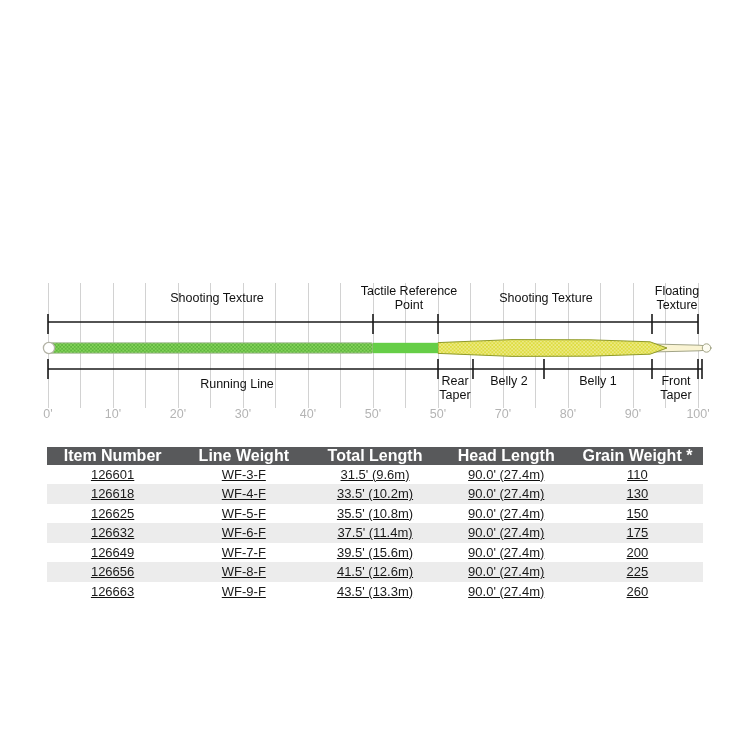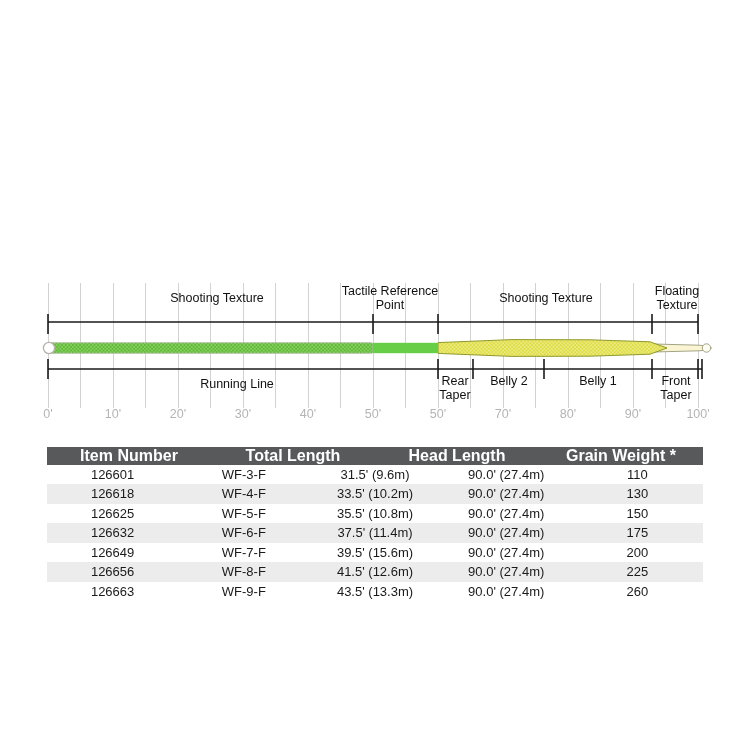--- a/index.html
+++ b/index.html
@@ -18,21 +18,21 @@
     position:absolute;top:407px;width:40px;text-align:center;
     font-size:12.5px;color:var(--ruler-text);
   }
   
   .spec-table{position:absolute;left:47px;top:447px;width:656px;}
   .thead{display:flex;background:var(--header-bg);height:17.5px;}
   .thcell{
     flex:1 1 20%;color:#fff;font-size:16px;font-weight:bold;
     text-align:center;line-height:17.5px;white-space:nowrap;
   }
-  .trow{display:flex;height:19.5px;}
+  .trow{display:flex;height:19.5px;text-decoration:underline;}
   .trow.alt{background:var(--row-alt);}
   .tcell{
     flex:1 1 20%;font-size:13px;color:#1a1a1a;text-align:center;
     line-height:19.5px;white-space:nowrap;
   }
 </style>
 </head>
 <body>
 
 <div class="canvas">
@@ -102,21 +102,21 @@
       <line x1="438" y1="76" x2="438" y2="96"></line>
       <line x1="473" y1="76" x2="473" y2="96"></line>
       <line x1="544" y1="76" x2="544" y2="96"></line>
       <line x1="652" y1="76" x2="652" y2="96"></line>
       <line x1="698" y1="76" x2="698" y2="96"></line>
       <line x1="702" y1="76" x2="702" y2="96"></line>
     </g>
   </svg>
 
   <div class="dlabel" style="left:147px;top:291px;width:140px;">Shooting Texture</div>
-  <div class="dlabel" style="left:335px;top:284px;width:110px;">Tactile Reference Point</div>
+  <div class="dlabel" style="left:354px;top:284px;width:110px;">Tactile Reference Point</div>
   <div class="dlabel" style="left:476px;top:291px;width:140px;">Shooting Texture</div>
   <div class="dlabel" style="left:647px;top:284px;width:60px;">Floating Texture</div>
 
   <div class="dlabel" style="left:167px;top:377px;width:140px;">Running Line</div>
   <div class="dlabel" style="left:432px;top:374px;width:46px;">Rear Taper</div>
   <div class="dlabel" style="left:489px;top:374px;width:40px;">Belly 2</div>
   <div class="dlabel" style="left:578px;top:374px;width:40px;">Belly 1</div>
   <div class="dlabel" style="left:652px;top:374px;width:48px;">Front Taper</div>
 
   <span class="ruler-label" style="left:28px;">0'</span>
@@ -127,20 +127,21 @@
   <span class="ruler-label" style="left:353px;">50'</span>
   <span class="ruler-label" style="left:418px;">50'</span>
   <span class="ruler-label" style="left:483px;">70'</span>
   <span class="ruler-label" style="left:548px;">80'</span>
   <span class="ruler-label" style="left:613px;">90'</span>
   <span class="ruler-label" style="left:678px;">100'</span>
 
   <div class="spec-table">
     <div class="thead">
       <div class="thcell">Item Number</div>
+      <div class="thcell">Line Weight</div>
       <div class="thcell">Total Length</div>
       <div class="thcell">Head Length</div>
       <div class="thcell">Grain Weight *</div>
     </div>
     <div id="table-body">
         <div class="trow">
           <div class="tcell">126601</div>
           <div class="tcell">WF-3-F</div>
           <div class="tcell">31.5' (9.6m)</div>
           <div class="tcell">90.0' (27.4m)</div>

